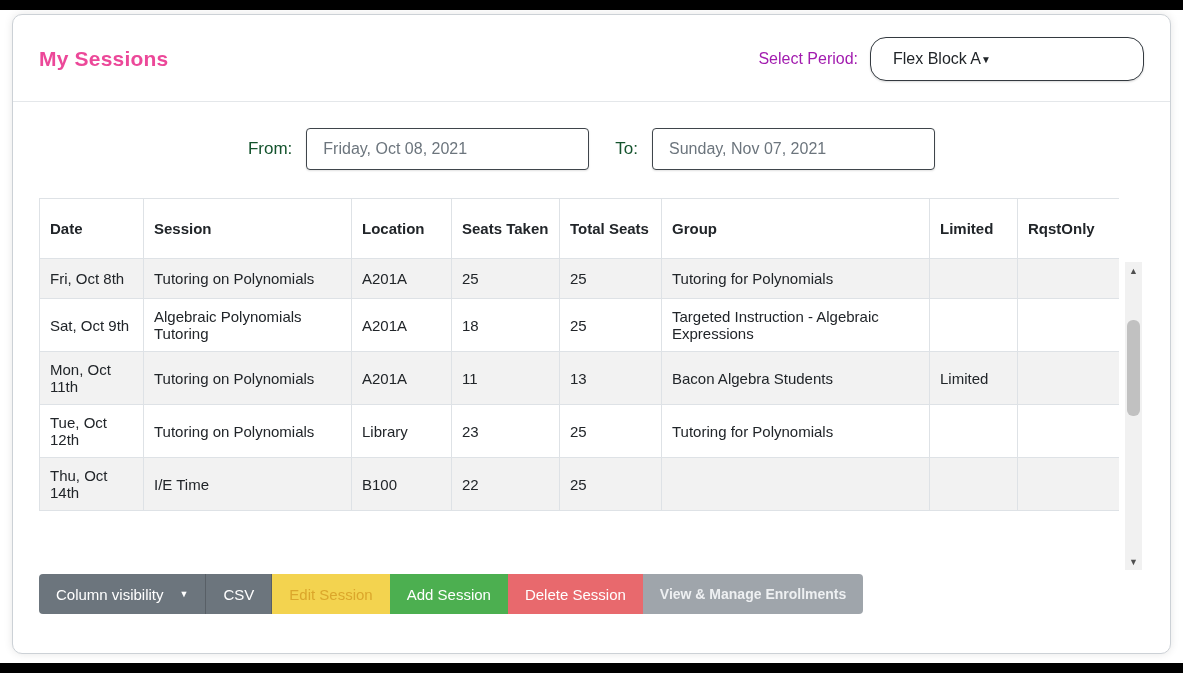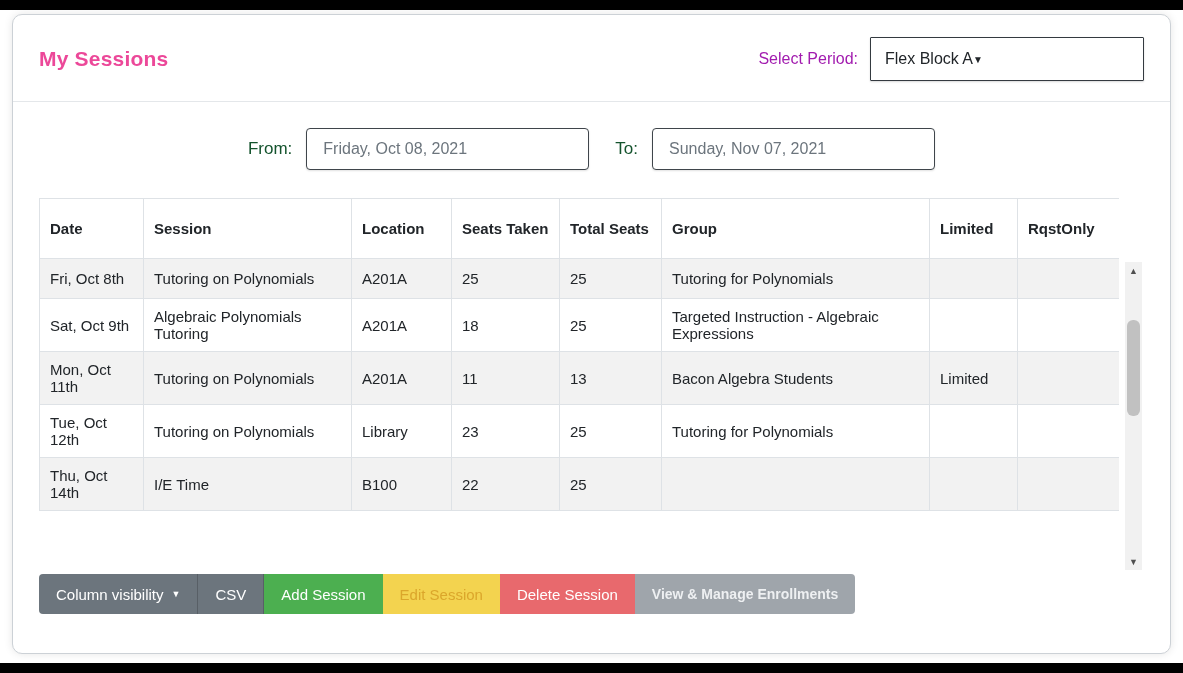--- a/index.html
+++ b/index.html
@@ -30,24 +30,24 @@
     justify-content: space-between;
     padding: 22px 26px 20px 26px;
     border-bottom: 1px solid #e4e7ea;
   }
   .page-title { font-size: 21px; font-weight: 700; color: #ec4899; letter-spacing: .2px; }
   .period-group { display: flex; align-items: center; gap: 12px; }
   .period-label { font-size: 16px; color: #a21caf; }
   .period-select {
     width: 274px; height: 44px;
     border: 1px solid #343a40;
-    border-radius: 1px;
+    border-radius: 16px;
     background: #fff;
     display: flex; align-items: center; justify-content: flex-start;
-    padding: 0 14px;
+    padding: 0 22px;
     font-size: 16px; color: #212529;
     box-shadow: 0 1px 2px rgba(0,0,0,0.15);
     cursor: pointer;
   }
   .caret-down { font-size: 10px; color: #212529; }
 
   
   .date-range {
     display: flex; align-items: center; justify-content: center;
     gap: 14px;
@@ -107,21 +107,21 @@
     width: 13px; height: 96px;
     background: #c1c1c1; border-radius: 6px;
     cursor: grab;
   }
 
   
   .toolbar { display: flex; margin: 2px 0 0 26px; }
   .btn {
     height: 40px;
     display: flex; align-items: center; justify-content: center;
-    gap: 8px;
+    gap: 16px;
     padding: 16px 17px;
     font-family: "Liberation Sans", sans-serif;
     font-size: 15px;
     color: #fff;
     border: none;
     cursor: pointer;
     white-space: nowrap;
   }
   .btn:first-child { border-radius: 4px 0 0 4px; }
   .btn:last-child { border-radius: 0 4px 4px 0; }
@@ -232,21 +232,21 @@
       <div class="scroll-arrow down">▼</div>
     </div>
   </div>
 
   <div class="toolbar">
     <button class="btn btn-gray">
       <span>Column visibility</span>
       <span class="caret-down">▼</span>
     </button>
     <button class="btn btn-gray">CSV</button>
+    <button class="btn btn-yellow">Edit Session</button>
     <button class="btn btn-green">Add Session</button>
-    <button class="btn btn-yellow">Edit Session</button>
     <button class="btn btn-red">Delete Session</button>
     <button class="btn btn-muted">View &amp; Manage Enrollments</button>
   </div>
 
 </div>
 
 <div class="edge-bar bottom"></div>
 
 </body></html>

